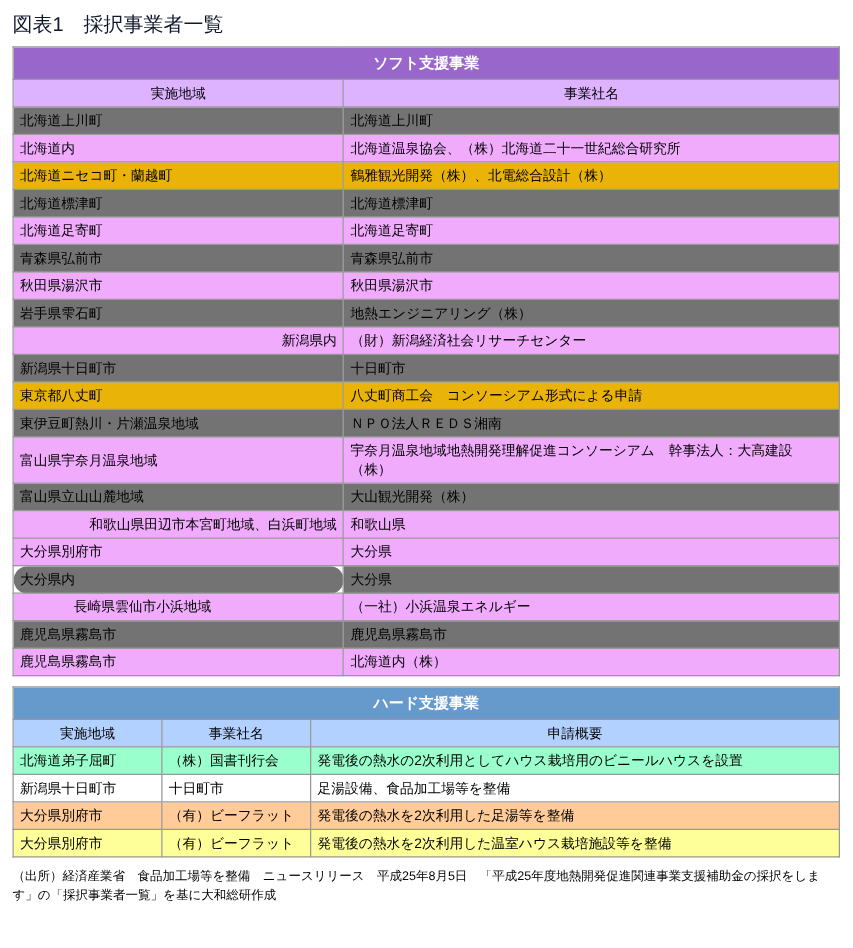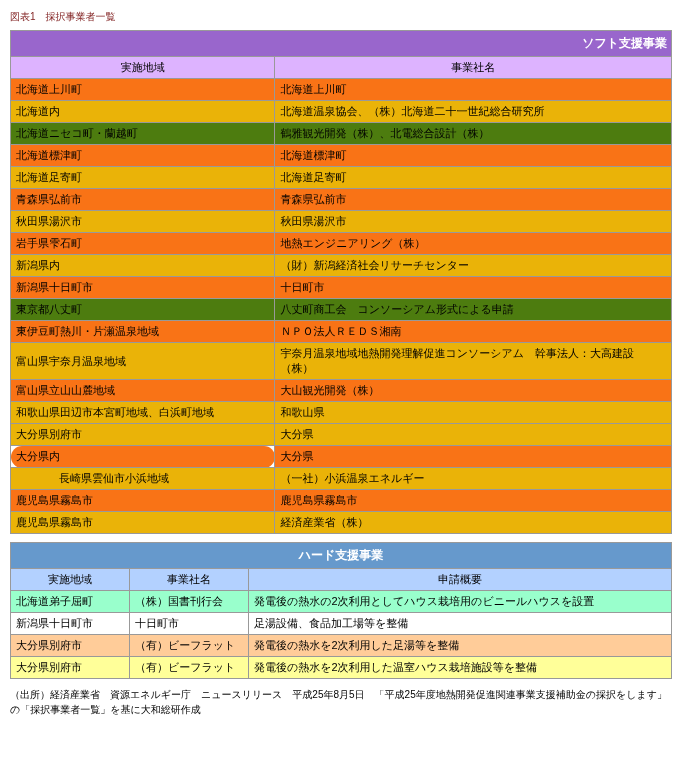--- a/index.html
+++ b/index.html
@@ -4,50 +4,50 @@
   <style>
     * { margin: 0; padding: 0; box-sizing: border-box; }
     body {
       font-family: "MS Gothic", "Meiryo", "Yu Gothic", sans-serif;
       font-size: 11px;
       background: #fff;
       padding: 10px;
       width: 682px;
     }
     .figure-title {
-      font-size: 10px;
+      font-size: 16px;
       margin-bottom: 6px;
-      color: #7f1d1d;
+      color: #0f172a;
     }
     table {
       border-collapse: collapse;
       width: 100%;
       margin-bottom: 8px;
     }
     th, td {
       border: 1px solid #999;
       padding: 3px 5px;
       font-size: 11px;
     }
     .section-header {
       background-color: #9966cc;
       color: #fff;
-      text-align: right;
+      text-align: center;
       font-weight: bold;
       font-size: 12px;
       padding: 4px;
     }
     .col-header {
       background-color: #ddb3ff;
       text-align: center;
       font-weight: normal;
     }
-    .soft-row-odd { background-color: #f97316; padding-left: 40px; }
-    .soft-row-even { background-color: #eab308; }
-    .soft-row-highlight { background-color: #4d7c0f; border-radius: 11px; }
+    .soft-row-odd { background-color: #737373; padding-left: 40px; }
+    .soft-row-even { background-color: #f0abfc; }
+    .soft-row-highlight { background-color: #eab308; border-radius: 11px; }
     .hard-section-header {
       background-color: #6699cc;
       color: #fff;
       text-align: center;
       font-weight: bold;
       font-size: 12px;
       padding: 4px;
     }
     .hard-col-header {
       background-color: #b3d1ff;
@@ -107,21 +107,21 @@
       </tr>
       <tr class="soft-row-even">
         <td style="width: 40%;">秋田県湯沢市</td>
         <td>秋田県湯沢市</td>
       </tr>
       <tr class="soft-row-odd">
         <td style="width: 40%;">岩手県雫石町</td>
         <td>地熱エンジニアリング（株）</td>
       </tr>
       <tr class="soft-row-even">
-        <td style="width: 40%;">新潟県内</td>
+        <td style="width: 40%; text-align: right;">新潟県内</td>
         <td>（財）新潟経済社会リサーチセンター</td>
       </tr>
       <tr class="soft-row-odd">
         <td style="width: 40%;">新潟県十日町市</td>
         <td>十日町市</td>
       </tr>
       <tr class="soft-row-highlight">
         <td style="width: 40%;">東京都八丈町</td>
         <td>八丈町商工会　コンソーシアム形式による申請</td>
       </tr>
@@ -131,42 +131,42 @@
       </tr>
       <tr class="soft-row-even">
         <td style="width: 40%;">富山県宇奈月温泉地域</td>
         <td>宇奈月温泉地域地熱開発理解促進コンソーシアム　幹事法人：大高建設（株）</td>
       </tr>
       <tr class="soft-row-odd">
         <td style="width: 40%;">富山県立山山麓地域</td>
         <td>大山観光開発（株）</td>
       </tr>
       <tr class="soft-row-even">
-        <td style="width: 40%;">和歌山県田辺市本宮町地域、白浜町地域</td>
+        <td style="width: 40%; text-align: right;">和歌山県田辺市本宮町地域、白浜町地域</td>
         <td>和歌山県</td>
       </tr>
       <tr class="soft-row-even">
         <td style="width: 40%;">大分県別府市</td>
         <td>大分県</td>
       </tr>
       <tr class="soft-row-odd">
         <td style="width: 40%; border-radius: 11px;">大分県内</td>
         <td>大分県</td>
       </tr>
       <tr class="soft-row-even">
         <td style="width: 40%; padding-left: 48px;">長崎県雲仙市小浜地域</td>
         <td>（一社）小浜温泉エネルギー</td>
       </tr>
       <tr class="soft-row-odd">
         <td style="width: 40%;">鹿児島県霧島市</td>
         <td>鹿児島県霧島市</td>
       </tr>
       <tr class="soft-row-even">
         <td style="width: 40%;">鹿児島県霧島市</td>
-        <td>経済産業省（株）</td>
+        <td>北海道内（株）</td>
       </tr>
     </tbody>
 </table>
 
 <table>
   <thead>
     <tr>
       <td colspan="3" class="hard-section-header">ハード支援事業</td>
     </tr>
     <tr>
@@ -192,13 +192,13 @@
         <td>発電後の熱水を2次利用した足湯等を整備</td>
       </tr>
       <tr class="hard-row-4">
         <td>大分県別府市</td>
         <td>（有）ビーフラット</td>
         <td>発電後の熱水を2次利用した温室ハウス栽培施設等を整備</td>
       </tr>
     </tbody>
 </table>
 
-<p class="footer-note">（出所）経済産業省　資源エネルギー庁　ニュースリリース　平成25年8月5日　「平成25年度地熱開発促進関連事業支援補助金の採択をします」の「採択事業者一覧」を基に大和総研作成</p>
+<p class="footer-note">（出所）経済産業省　食品加工場等を整備　ニュースリリース　平成25年8月5日　「平成25年度地熱開発促進関連事業支援補助金の採択をします」の「採択事業者一覧」を基に大和総研作成</p>
 
 </body></html>

